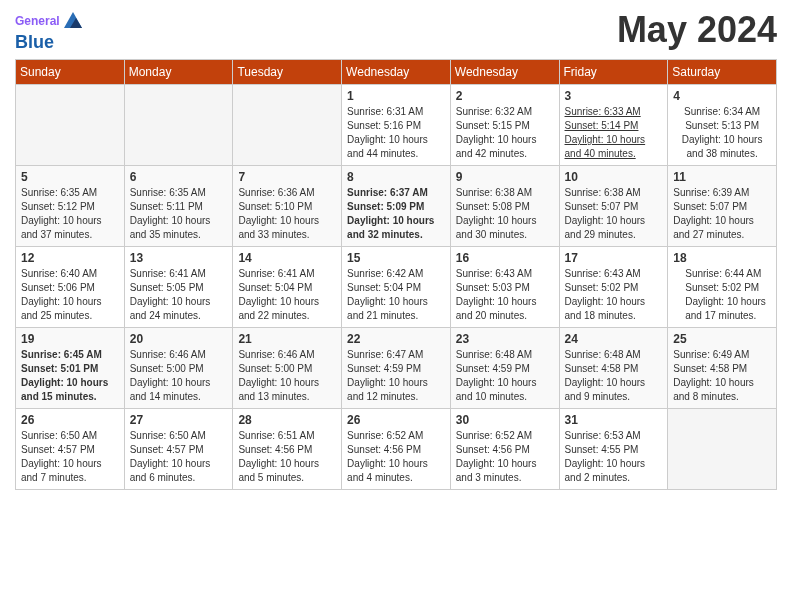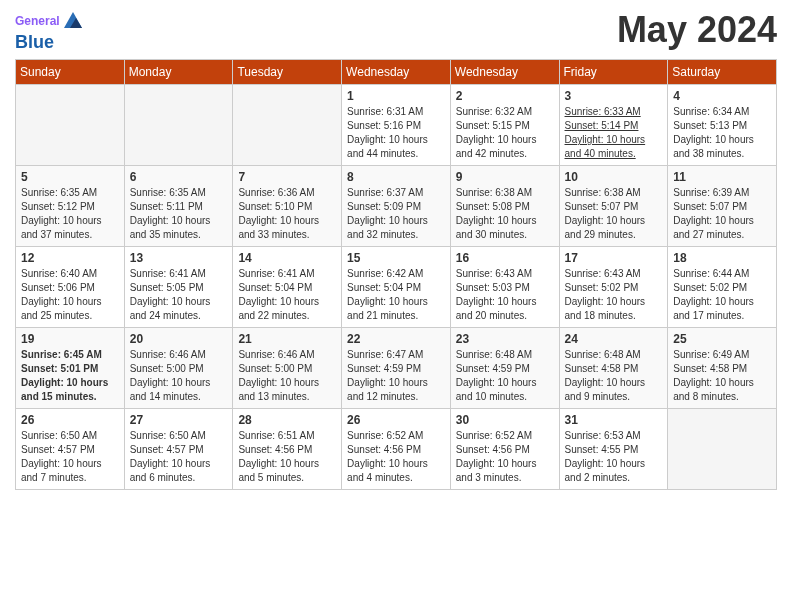--- a/index.html
+++ b/index.html
@@ -78,21 +78,21 @@
           </td>
           <td>
             <div class="day-num">3</div>
             <div class="day-info" style="white-space: pre-line; text-decoration: underline;">Sunrise: 6:33 AM
 Sunset: 5:14 PM
 Daylight: 10 hours
 and 40 minutes.</div>
           </td>
           <td>
             <div class="day-num">4</div>
-            <div class="day-info" style="white-space: pre-line;">Sunrise: 6:34 AM
+            <div class="day-info" style="white-space: pre-line; text-align: center;">Sunrise: 6:34 AM
 Sunset: 5:13 PM
 Daylight: 10 hours
 and 38 minutes.</div>
           </td>
         </tr>
         <tr>
           <td>
             <div class="day-num">5</div>
             <div class="day-info" style="white-space: pre-line;">Sunrise: 6:35 AM
 Sunset: 5:12 PM
@@ -108,21 +108,21 @@
           </td>
           <td>
             <div class="day-num">7</div>
             <div class="day-info" style="white-space: pre-line;">Sunrise: 6:36 AM
 Sunset: 5:10 PM
 Daylight: 10 hours
 and 33 minutes.</div>
           </td>
           <td>
             <div class="day-num">8</div>
-            <div class="day-info" style="white-space: pre-line;">Sunrise: 6:37 AM
+            <div class="day-info" style="white-space: pre-line; font-weight: bold;">Sunrise: 6:37 AM
 Sunset: 5:09 PM
 Daylight: 10 hours
 and 32 minutes.</div>
           </td>
           <td>
             <div class="day-num">9</div>
             <div class="day-info" style="white-space: pre-line;">Sunrise: 6:38 AM
 Sunset: 5:08 PM
 Daylight: 10 hours
 and 30 minutes.</div>
@@ -180,21 +180,21 @@
           </td>
           <td>
             <div class="day-num">17</div>
             <div class="day-info" style="white-space: pre-line;">Sunrise: 6:43 AM
 Sunset: 5:02 PM
 Daylight: 10 hours
 and 18 minutes.</div>
           </td>
           <td>
             <div class="day-num">18</div>
-            <div class="day-info" style="white-space: pre-line;">Sunrise: 6:44 AM
+            <div class="day-info" style="white-space: pre-line; margin-left: 12px;">Sunrise: 6:44 AM
 Sunset: 5:02 PM
 Daylight: 10 hours
 and 17 minutes.</div>
           </td>
         </tr>
         <tr>
           <td>
             <div class="day-num">19</div>
             <div class="day-info" style="white-space: pre-line; font-weight: bold;">Sunrise: 6:45 AM
 Sunset: 5:01 PM

